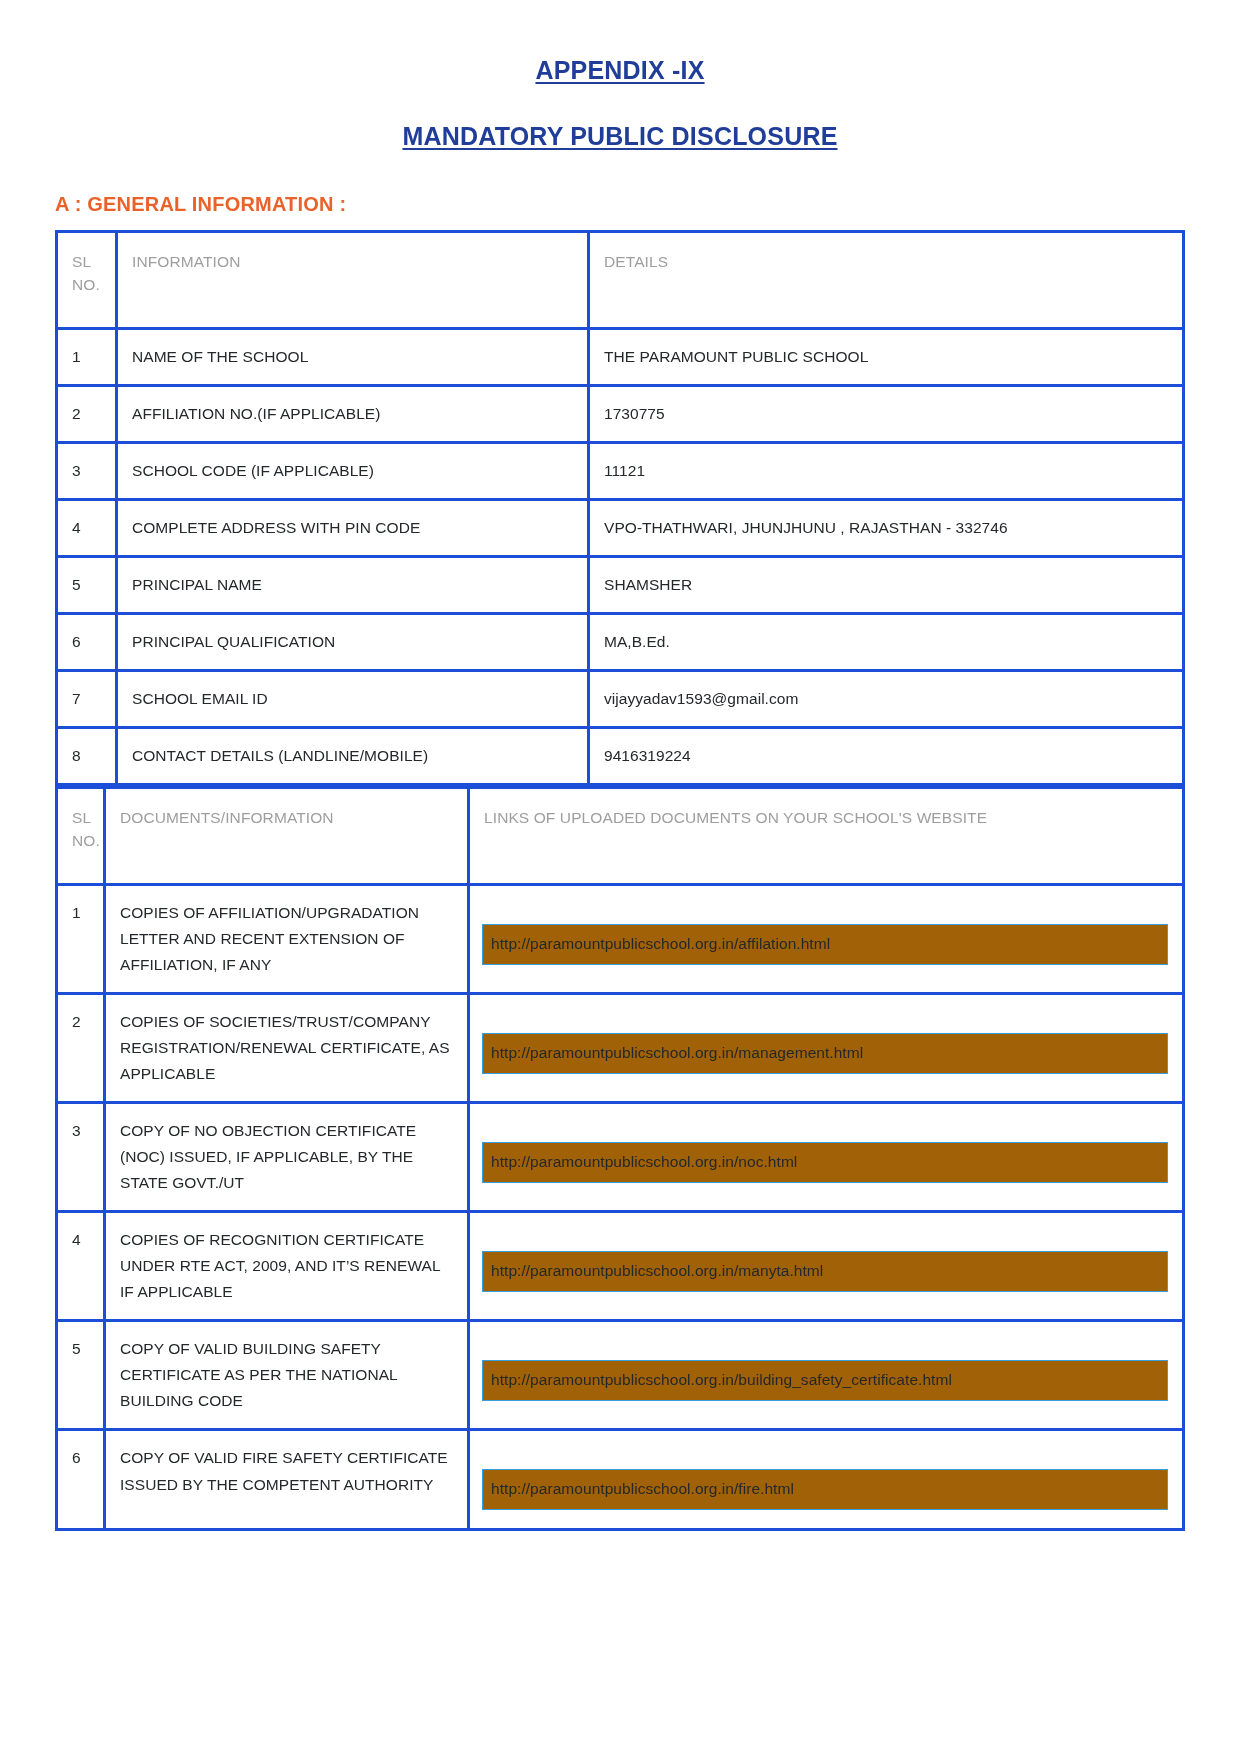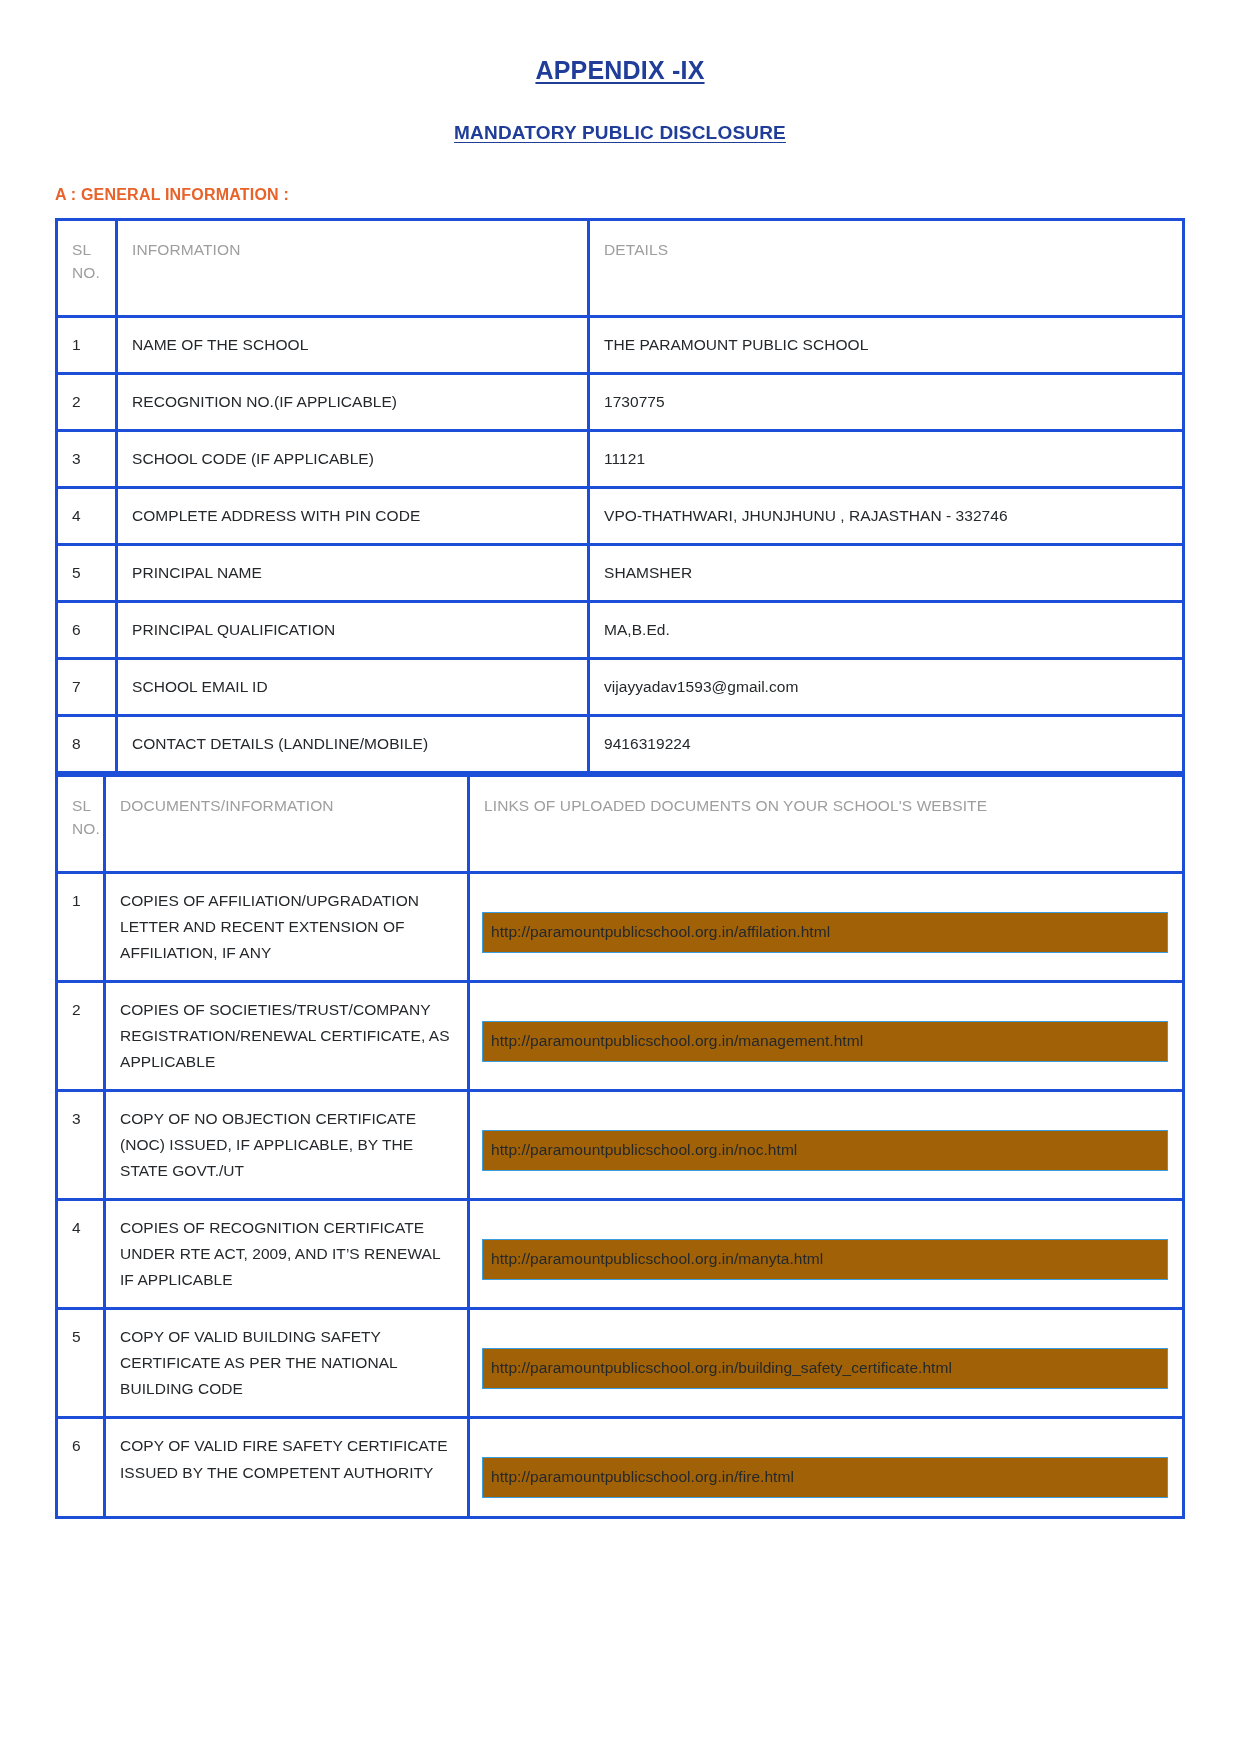--- a/index.html
+++ b/index.html
@@ -31,32 +31,32 @@
     margin: 8px 0 0 0;
   }
   .doc-title span.u {
     text-decoration: underline;
     text-underline-offset: 3px;
   }
   .doc-subtitle {
     text-align: center;
     color: #1f3d99;
     font-weight: bold;
-    font-size: 19px;
+    font-size: 25px;
     letter-spacing: 0.2px;
     margin: 37px 0 0 0;
   }
   .doc-subtitle span.u {
     text-decoration: underline;
     text-underline-offset: 3px;
   }
   .section-heading {
     color: #e8622a;
     font-weight: bold;
-    font-size: 16px;
+    font-size: 20px;
     letter-spacing: 0.2px;
     margin: 42px 0 14px 0;
   }
   .section-heading.second {
     margin-top: 34px;
   }
 
   
   table.disclosure {
     width: 100%;
@@ -155,21 +155,21 @@
       </tr>
     </thead>
     <tbody>
       <tr>
         <td class="sl">1</td>
         <td>NAME OF THE SCHOOL</td>
         <td>THE PARAMOUNT PUBLIC SCHOOL</td>
       </tr>
       <tr>
         <td class="sl">2</td>
-        <td>RECOGNITION NO.(IF APPLICABLE)</td>
+        <td>AFFILIATION NO.(IF APPLICABLE)</td>
         <td>1730775</td>
       </tr>
       <tr>
         <td class="sl">3</td>
         <td>SCHOOL CODE (IF APPLICABLE)</td>
         <td>11121</td>
       </tr>
       <tr>
         <td class="sl">4</td>
         <td>COMPLETE ADDRESS WITH PIN CODE</td>

